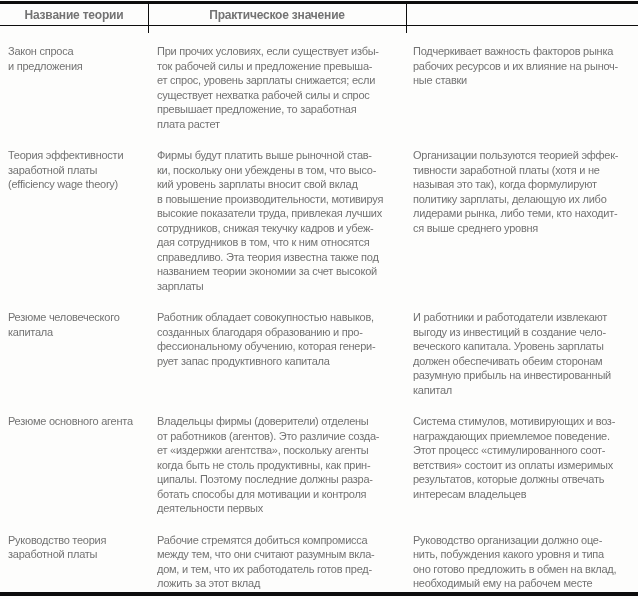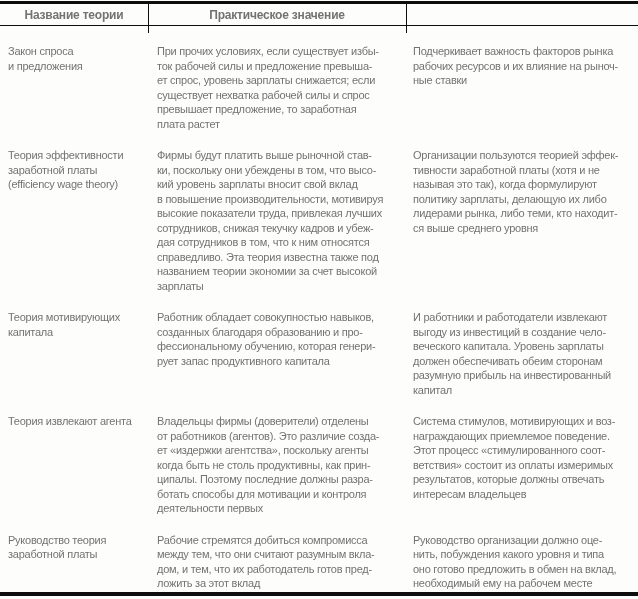--- a/index.html
+++ b/index.html
@@ -120,36 +120,36 @@
 зарплаты</div>
       <div class="cell c3">Организации пользуются теорией эффек-
 тивности заработной платы (хотя и не
 называя это так), когда формулируют
 политику зарплаты, делающую их либо
 лидерами рынка, либо теми, кто находит-
 ся выше среднего уровня</div>
     </div>
 
     <div class="trow grid3">
-      <div class="cell c1">Теория мотивирующих
+      <div class="cell c1">Резюме человеческого
 капитала</div>
       <div class="cell c2">Работник обладает совокупностью навыков,
 созданных благодаря образованию и про-
 фессиональному обучению, которая генери-
 рует запас продуктивного капитала</div>
       <div class="cell c3">И работники и работодатели извлекают
 выгоду из инвестиций в создание чело-
 веческого капитала. Уровень зарплаты
 должен обеспечивать обеим сторонам
 разумную прибыль на инвестированный
 капитал</div>
     </div>
 
     <div class="trow grid3">
-      <div class="cell c1">Теория извлекают агента</div>
+      <div class="cell c1">Резюме основного агента</div>
       <div class="cell c2">Владельцы фирмы (доверители) отделены
 от работников (агентов). Это различие созда-
 ет «издержки агентства», поскольку агенты
 когда быть не столь продуктивны, как прин-
 ципалы. Поэтому последние должны разра-
 ботать способы для мотивации и контроля
 деятельности первых</div>
       <div class="cell c3">Система стимулов, мотивирующих и воз-
 награждающих приемлемое поведение.
 Этот процесс «стимулированного соот-

